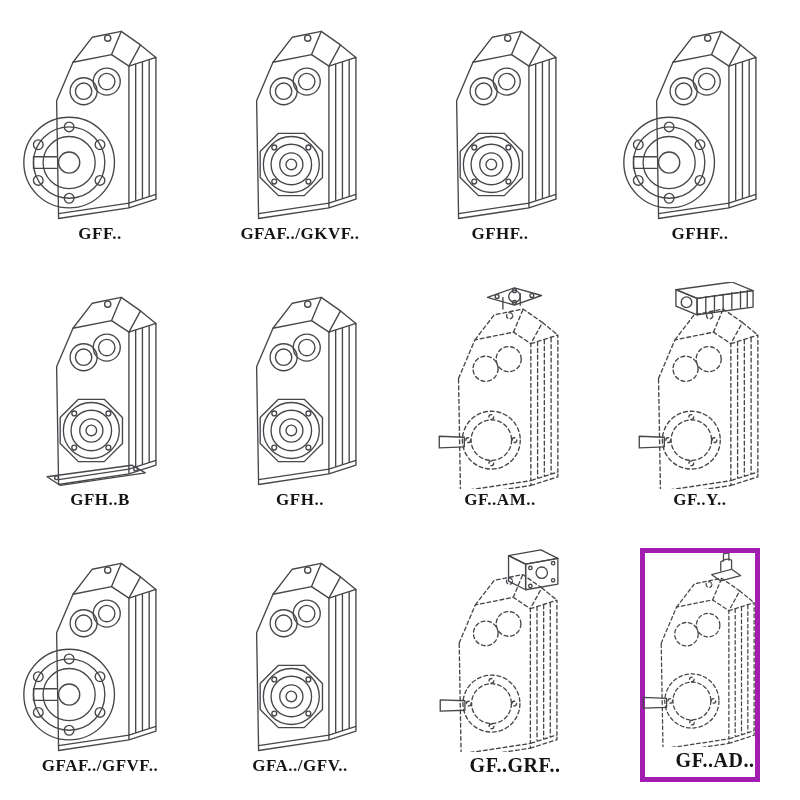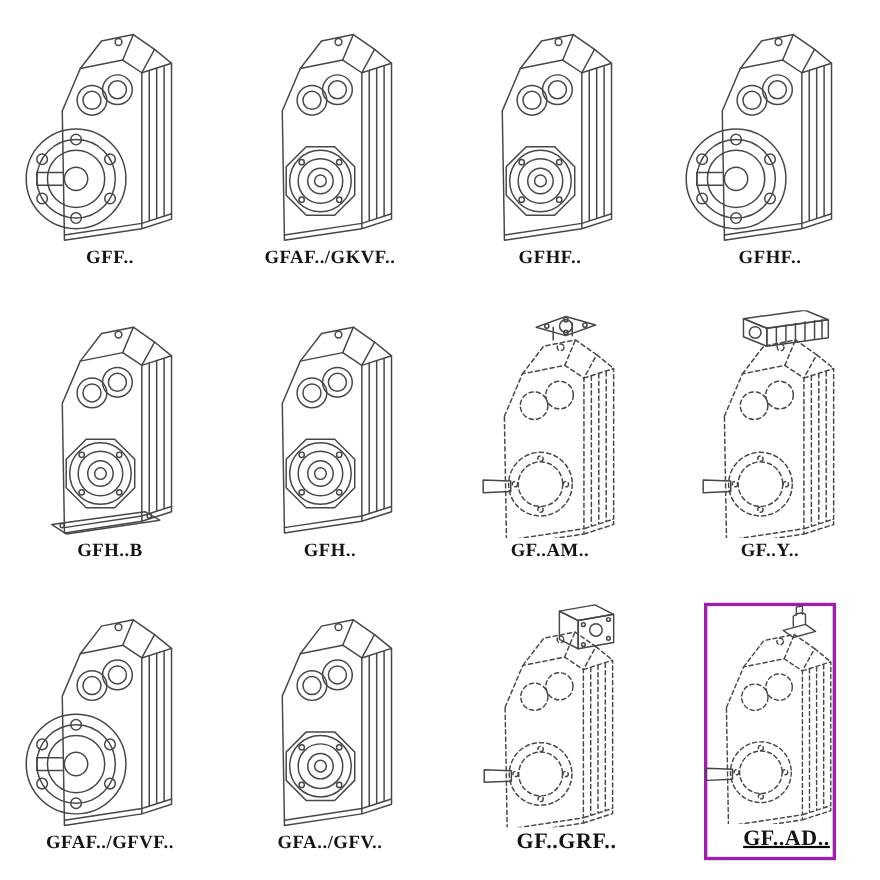--- a/index.html
+++ b/index.html
@@ -7,21 +7,21 @@
   .catalog-grid{
     display:grid;
     grid-template-columns:repeat(4,200px);
     grid-template-rows:repeat(3,266px);
     width:800px;height:798px;
   }
   .cell{
     display:flex;flex-direction:column;align-items:center;justify-content:flex-end;
     padding-bottom:6px;box-sizing:border-box;
   }
-  .cell.boxed{border:3px solid #a21caf;text-decoration:underline;}
+  .cell.boxed{border:5px solid #a21caf;}
   .drawing{display:block;margin-bottom:2px;}
   .art{
     fill:none;stroke:#45474a;stroke-width:1.4;
     stroke-linecap:round;stroke-linejoin:round;
   }
   use.dashed{stroke-dasharray:4 3;}
   .label{
     font-weight:bold;font-size:17px;color:#141414;letter-spacing:0.5px;
     text-align:center;white-space:nowrap;line-height:1.1;
   }

